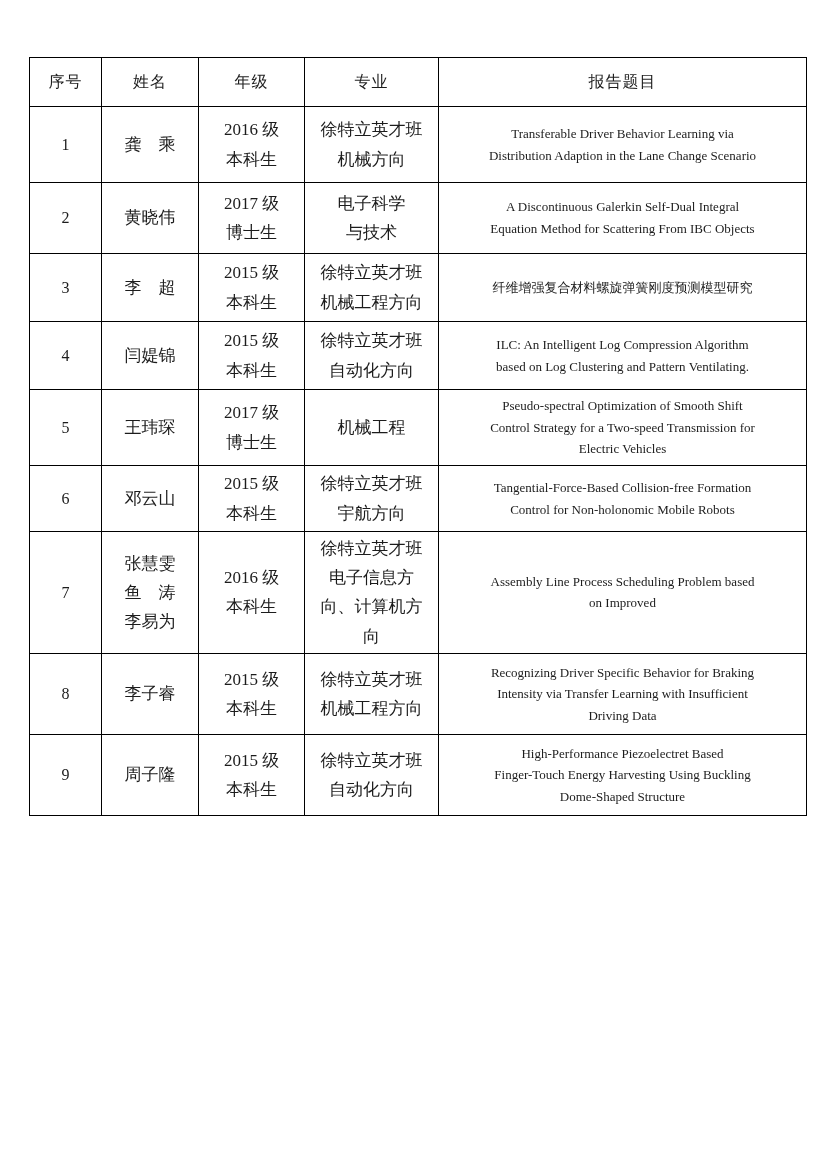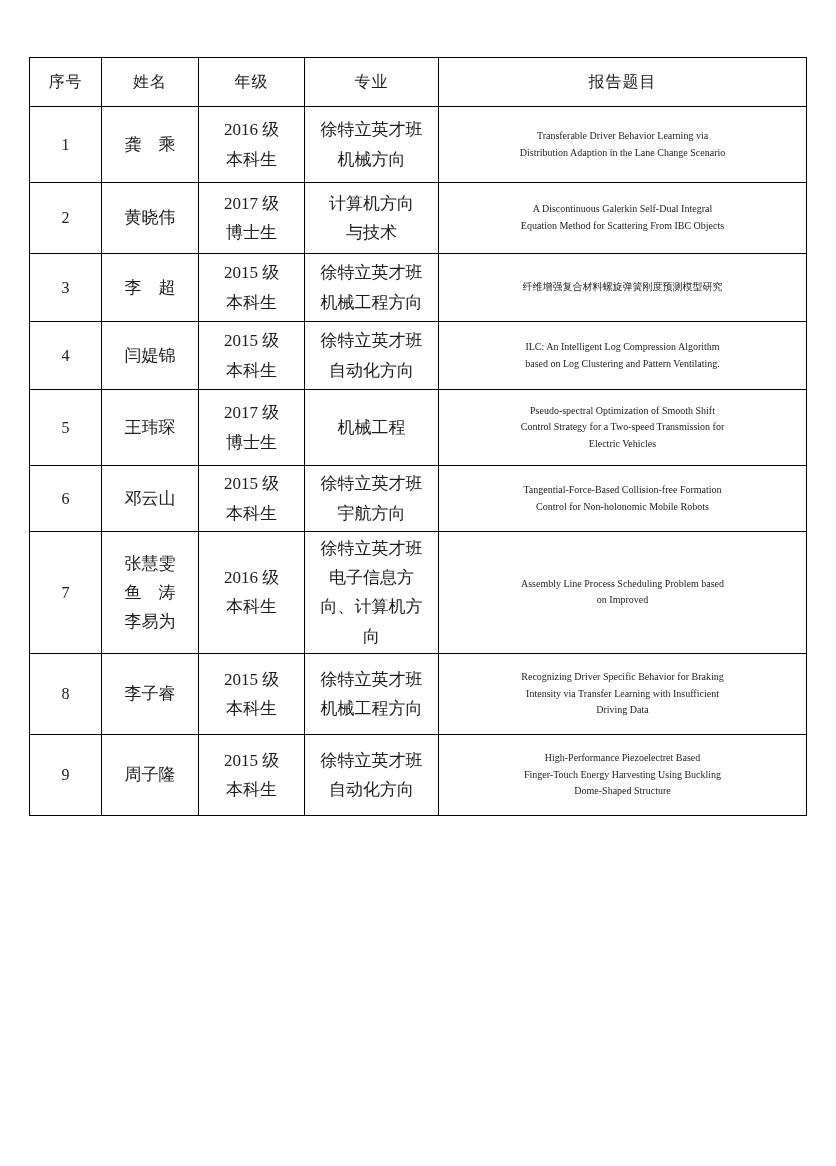--- a/index.html
+++ b/index.html
@@ -43,21 +43,21 @@
     letter-spacing: 1px;
   }
   tbody td {
     font-size: 17px;
     line-height: 1.72;
   }
   td.cell-no {
     font-size: 16px;
   }
   td.cell-title {
-    font-size: 10px;
+    font-size: 13px;
     line-height: 1.66;
     padding: 2px 8px;
   }
   
   tbody tr:nth-child(1)  td { height: 76px; }
   tbody tr:nth-child(2)  td { height: 71px; }
   tbody tr:nth-child(3)  td { height: 68px; }
   tbody tr:nth-child(4)  td { height: 68px; }
   tbody tr:nth-child(5)  td { height: 76px; }
   tbody tr:nth-child(6)  td { height: 66px; }
@@ -99,21 +99,21 @@
           <td class="cell-major">徐特立英才班
 机械方向</td>
           <td class="cell-title">Transferable Driver Behavior Learning via
 Distribution Adaption in the Lane Change Scenario</td>
         </tr>
         <tr>
           <td class="cell-no">2</td>
           <td class="cell-name">黄晓伟</td>
           <td class="cell-grade">2017 级
 博士生</td>
-          <td class="cell-major">计算机方向
+          <td class="cell-major">电子科学
 与技术</td>
           <td class="cell-title">A Discontinuous Galerkin Self-Dual Integral
 Equation Method for Scattering From IBC Objects</td>
         </tr>
         <tr>
           <td class="cell-no">3</td>
           <td class="cell-name">李　超</td>
           <td class="cell-grade">2015 级
 本科生</td>
           <td class="cell-major">徐特立英才班

